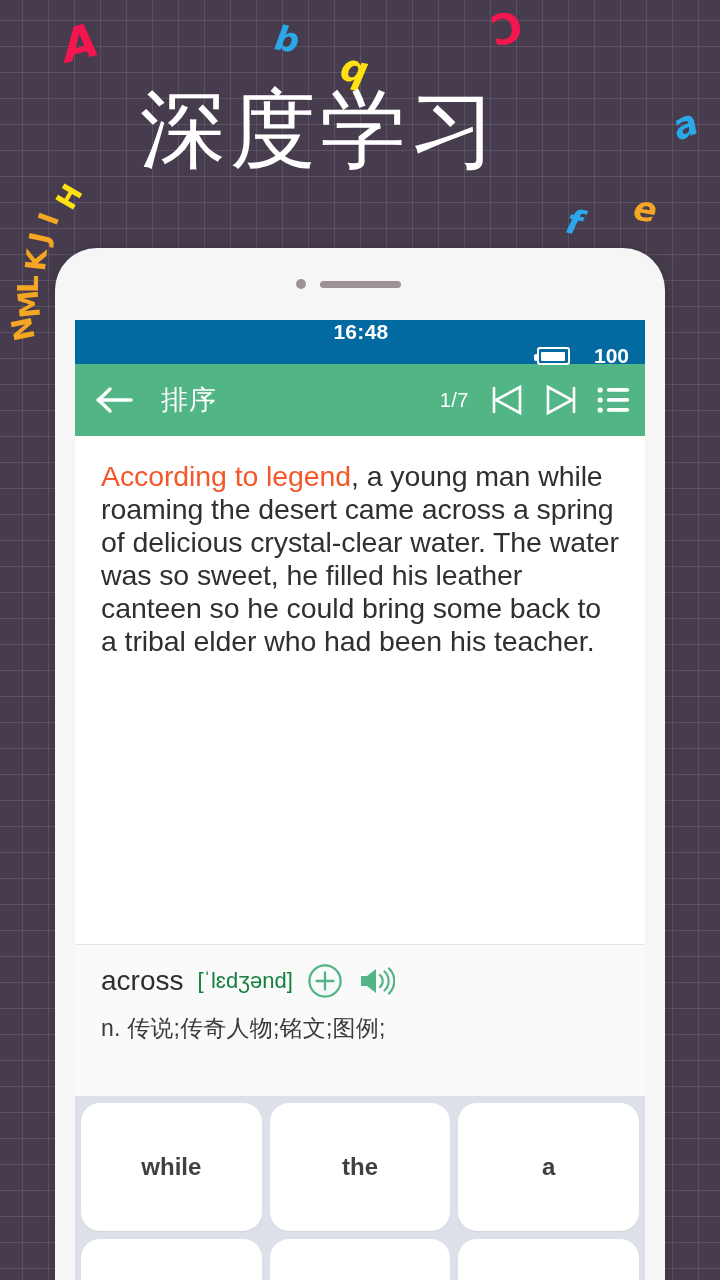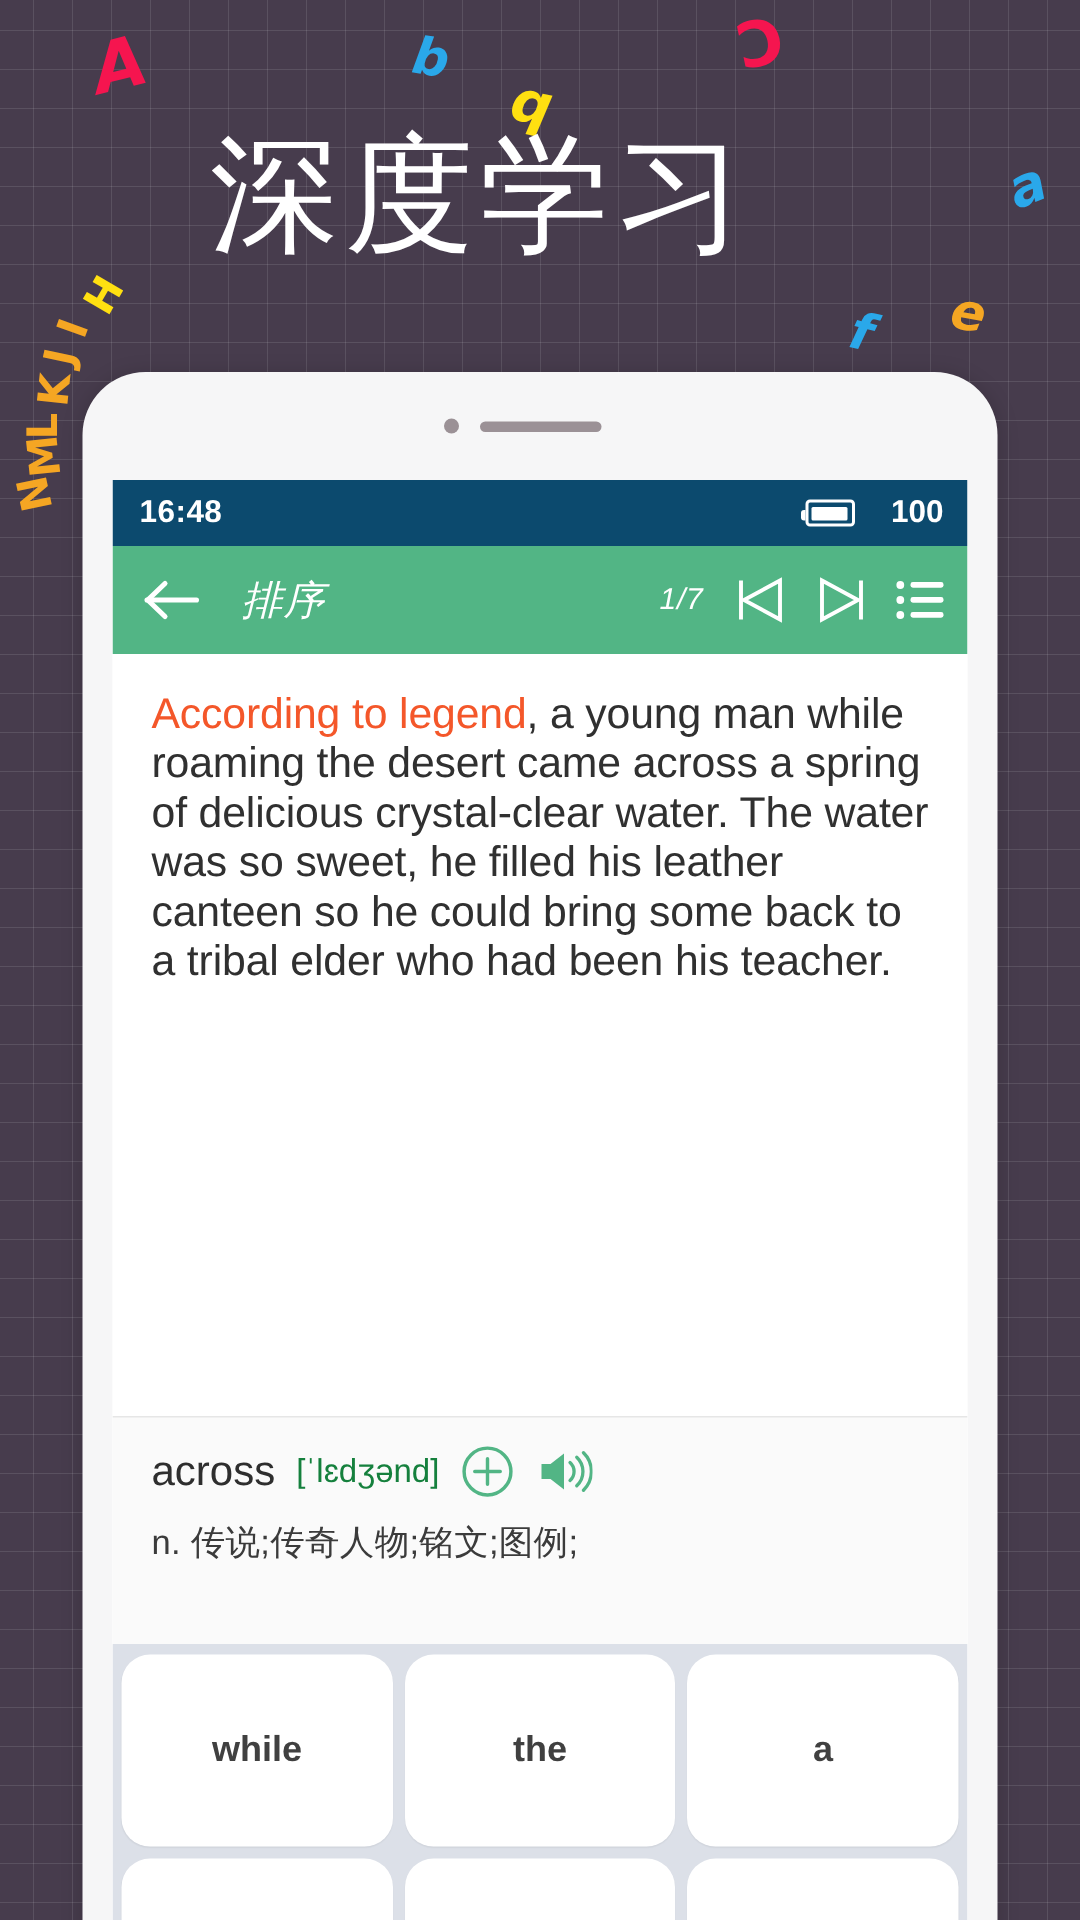--- a/index.html
+++ b/index.html
@@ -149,21 +149,20 @@
   
   #app-toolbar {
     height: 72px;
     background: #52B585;
     display: flex;
     align-items: center;
     padding: 0 14px 0 20px;
     box-sizing: border-box;
     color: #FFFFFF;
     flex: 0 0 auto;
-    font-style: italic;
   }
   #toolbar-title {
     font-size: 27px;
     margin-left: 26px;
     letter-spacing: 1px;
   }
   #toolbar-actions {
     margin-left: auto;
     display: flex;
     align-items: center;
@@ -292,21 +291,21 @@
 
 <div id="promo-headline">深度学习</div>
 
 <div id="phone-device">
 
   <div id="phone-camera"></div>
   <div id="phone-speaker"></div>
 
   <div id="phone-screen">
 
-    <div id="status-bar" style="background: #0c4a6e;">
+    <div id="status-bar" style="background: #0369a1; flex-direction: column;">
       <span id="status-clock">16:48</span>
       <span id="status-right">
         <span class="battery-shape"></span>
         <span id="battery-level">100</span>
       </span>
     </div>
 
     <div id="app-toolbar" style="background: rgb(82, 181, 133);">
       <span class="tb-icon">
         <svg width="40" height="30" viewBox="0 0 40 30" aria-hidden="true">

